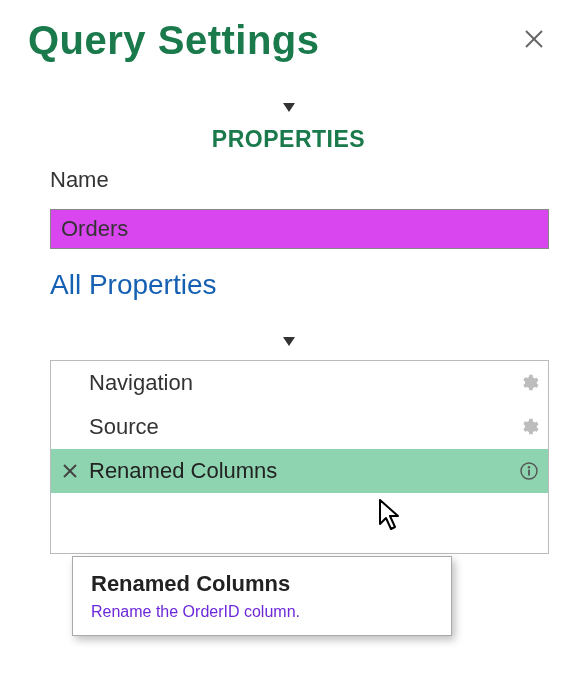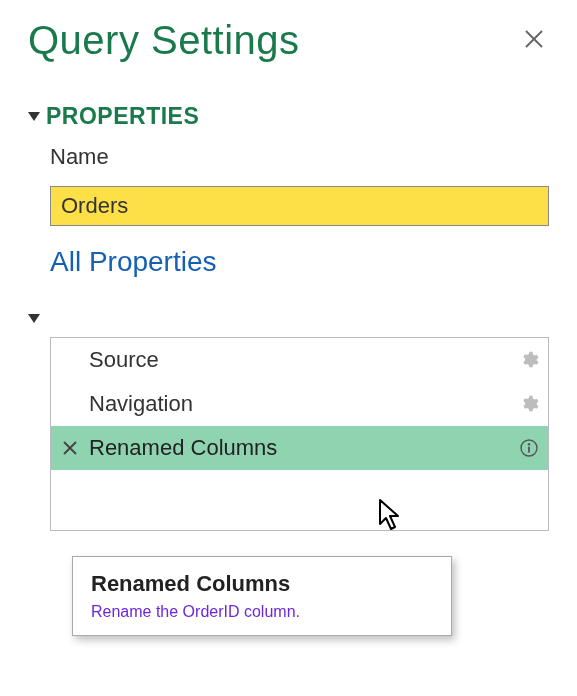--- a/index.html
+++ b/index.html
@@ -17,41 +17,42 @@
   }
 
   .panel-header {
     display: flex;
     align-items: center;
     justify-content: space-between;
     margin-bottom: 40px;
   }
   .panel-title {
     font-size: 40px;
-    font-weight: 400;
+    font-weight: 700;
     color: #1a7a4c;
     letter-spacing: 0.5px;
   }
   .close-x {
     font-size: 28px;
     color: #666;
     cursor: pointer;
     font-weight: 300;
     line-height: 1;
     padding: 4px;
   }
 
   .section {
     margin-bottom: 36px;
   }
   .section-head {
     display: flex;
     align-items: center;
-    gap: 6px;
+    gap: 14px;
     margin-bottom: 14px;
+    flex-direction: column;
   }
   .disclosure {
     width: 0;
     height: 0;
     border-left: 6px solid transparent;
     border-right: 6px solid transparent;
     border-top: 9px solid #333;
     cursor: pointer;
   }
   .section-title {
@@ -70,21 +71,21 @@
   .name-input {
     display: block;
     width: calc(100% - 22px);
     margin-left: 22px;
     font-size: 22px;
     padding: 6px 10px;
     border: 1px solid #888;
     color: #333;
     font-family: inherit;
     font-weight: 400;
-    background: #fde047;
+    background: #d946ef;
   }
 
   .link {
     display: inline-block;
     margin: 20px 0 0 22px;
     font-size: 28px;
     color: #1560b3;
     cursor: pointer;
   }
 
@@ -187,36 +188,36 @@
     </div>
     <div class="steps-box">
 
       <div class="step-row">
         <div class="step-delete">
           <svg width="14" height="14" viewBox="0 0 14 14">
               <line x1="1" y1="1" x2="13" y2="13" stroke="#555" stroke-width="2"></line>
               <line x1="13" y1="1" x2="1" y2="13" stroke="#555" stroke-width="2"></line>
             </svg>
         </div>
-        <div class="step-label">Source</div>
+        <div class="step-label">Navigation</div>
         <div class="step-gear">
           <svg width="20" height="20" viewBox="0 0 24 24">
               <path fill="#bdbdbd" d="M12 8a4 4 0 100 8 4 4 0 000-8zm9.4 4a7.7 7.7 0 00-.1-1.3l2.1-1.6-2-3.5-2.5 1a7.6 7.6 0 00-2.2-1.3L16.3 2h-4l-.4 2.7a7.6 7.6 0 00-2.2 1.3l-2.5-1-2 3.5 2.1 1.6a7.7 7.7 0 000 2.6l-2.1 1.6 2 3.5 2.5-1a7.6 7.6 0 002.2 1.3l.4 2.7h4l.4-2.7a7.6 7.6 0 002.2-1.3l2.5 1 2-3.5-2.1-1.6c.1-.4.1-.9.1-1.3z"></path>
             </svg>
         </div>
       </div>
 
       <div class="step-row">
         <div class="step-delete">
           <svg width="14" height="14" viewBox="0 0 14 14">
               <line x1="1" y1="1" x2="13" y2="13" stroke="#555" stroke-width="2"></line>
               <line x1="13" y1="1" x2="1" y2="13" stroke="#555" stroke-width="2"></line>
             </svg>
         </div>
-        <div class="step-label">Navigation</div>
+        <div class="step-label">Source</div>
         <div class="step-gear">
           <svg width="20" height="20" viewBox="0 0 24 24">
               <path fill="#bdbdbd" d="M12 8a4 4 0 100 8 4 4 0 000-8zm9.4 4a7.7 7.7 0 00-.1-1.3l2.1-1.6-2-3.5-2.5 1a7.6 7.6 0 00-2.2-1.3L16.3 2h-4l-.4 2.7a7.6 7.6 0 00-2.2 1.3l-2.5-1-2 3.5 2.1 1.6a7.7 7.7 0 000 2.6l-2.1 1.6 2 3.5 2.5-1a7.6 7.6 0 002.2 1.3l.4 2.7h4l.4-2.7a7.6 7.6 0 002.2-1.3l2.5 1 2-3.5-2.1-1.6c.1-.4.1-.9.1-1.3z"></path>
             </svg>
         </div>
       </div>
 
       <div class="step-row selected">
         <div class="step-delete">
           <svg width="14" height="14" viewBox="0 0 14 14">

